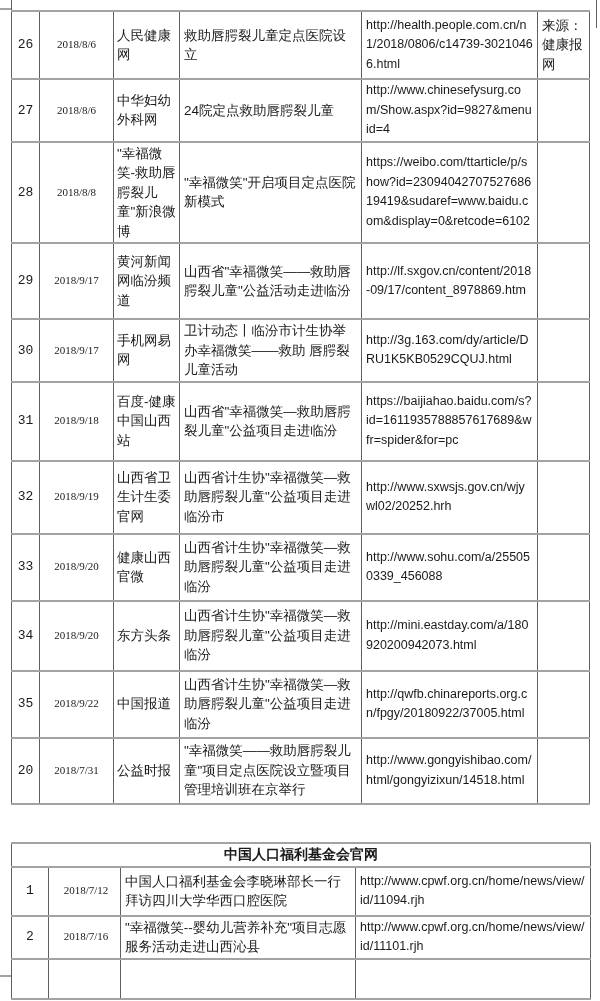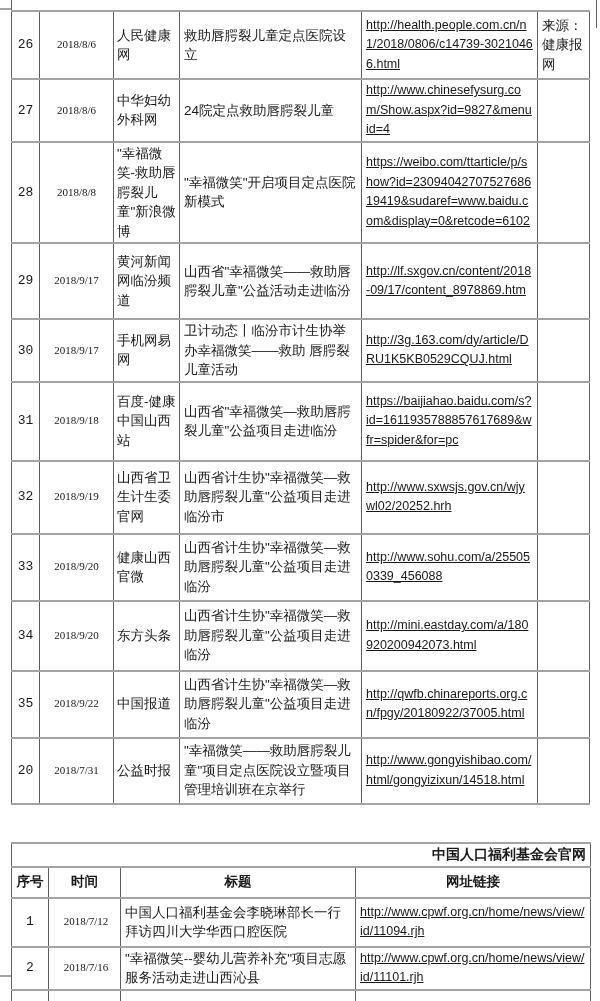--- a/index.html
+++ b/index.html
@@ -15,24 +15,24 @@
     border-left:1px solid #5f5f5f;border-right:1px solid #5f5f5f;
     border-top:2px solid #a3a3a3;border-bottom:2px solid #a3a3a3;
     padding:1px 4px;vertical-align:middle;overflow:hidden;
     font-size:13.5px;line-height:19.5px;word-break:break-word;
   }
   td.num{font-size:13px;text-align:center;padding:1px 1px;font-family:Liberation Mono, monospace;}
   td.date{font-size:11px;text-align:center;padding:1px 1px;white-space:nowrap;font-family:Liberation Serif, serif;}
   td.media{padding:1px 3px;}
   .url{
     display:inline-block;font-size:12.5px;line-height:19.5px;
-    text-decoration:underline;word-break:break-all;
+    word-break:break-all;
   }
   #t2 td.date{text-align:center;padding-left:4px;}
-  .t2title{font-weight:bold;text-align:right;font-size:14px;}
+  .t2title{font-weight:bold;text-align:center;font-size:14px;}
   .hdr{font-weight:bold;text-align:center;font-size:13.5px;}
   .tick{position:absolute;background:#5f5f5f;}
   .tick-h{position:absolute;background:#a3a3a3;}
 </style>
 </head>
 <body>
 
 <div class="tick" style="left:11px;top:0;width:1px;height:10px;"></div>
 <div class="tick-h" style="left:0;top:8px;width:11px;height:2px;"></div>
 <div class="tick" style="left:596px;top:0;width:1px;height:28px;"></div>
@@ -143,26 +143,20 @@
   <colgroup>
     <col style="width:37px">
       <col style="width:72px">
       <col style="width:235px">
       <col style="width:235px">
   </colgroup>
   <tbody>
     <tr style="height:22px">
       <td colspan="4" class="t2title">中国人口福利基金会官网</td>
     </tr>
-    <tr style="height:31px">
-      <td class="hdr">序号</td>
-      <td class="hdr">时间</td>
-      <td class="hdr">标题</td>
-      <td class="hdr">网址链接</td>
-    </tr>
   </tbody>
   <tbody id="t2-body">
       <tr style="height: 49px;">
         <td class="num">1</td>
         <td class="date">2018/7/12</td>
         <td>中国人口福利基金会李晓琳部长一行拜访四川大学华西口腔医院</td>
         <td><span class="url">http://www.cpwf.org.cn/home/news/view/id/11094.rjh</span></td>
       </tr>
       <tr style="height: 39px;">
         <td class="num">2</td>

